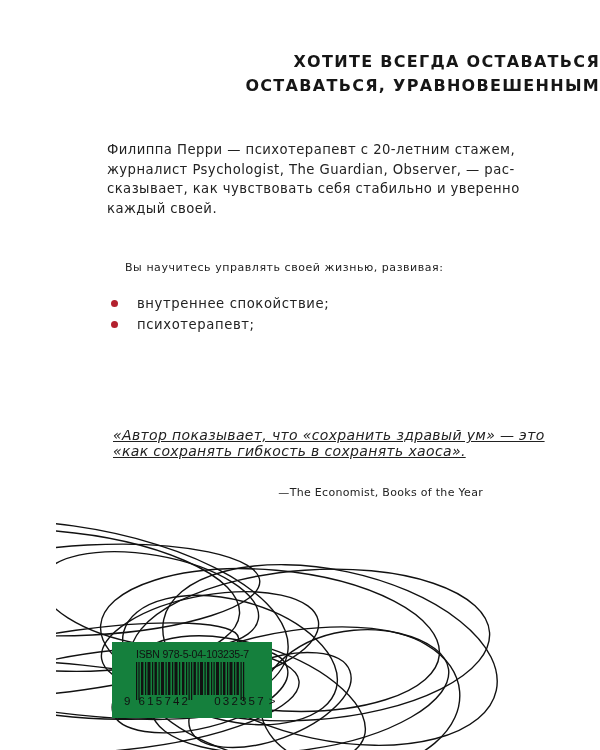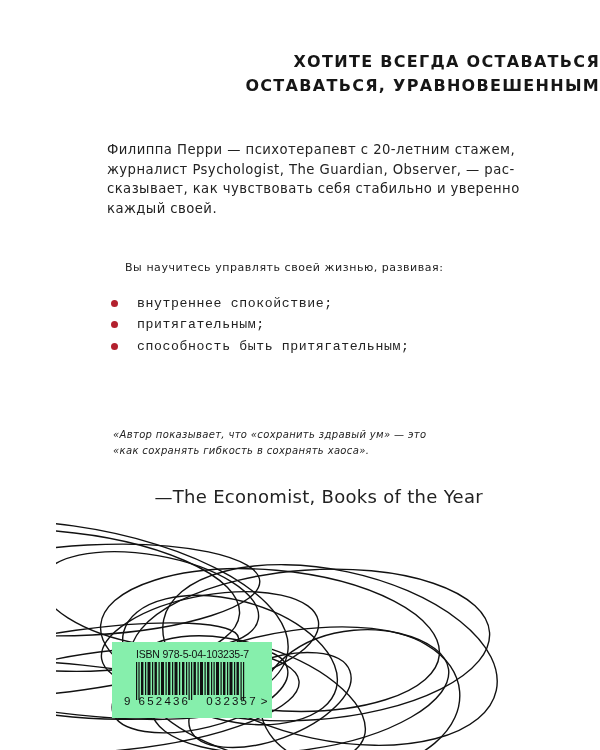--- a/index.html
+++ b/index.html
@@ -26,57 +26,57 @@
     font-size: 11px; line-height: 20px; letter-spacing: 0.55px;
     color: #222; margin: 12px; white-space: nowrap;
   }
   .skills {
     position: absolute; left: 107px; top: 293px; margin: 0; padding: 0;
     list-style: none;
   }
   .skills li {
     position: relative; height: 21.3px; line-height: 21px;
     padding-left: 30px; font-size: 13.2px; letter-spacing: 0.6px;
-    color: #222; white-space: nowrap; font-family: Liberation Mono, monospace;
+    color: #222; white-space: nowrap;
   }
   .bullet {
     position: absolute; left: 4px; top: 7px; width: 7px; height: 7px;
     border-radius: 50%; background: #b3202e;
   }
   .quote {
     position: absolute; left: 113px; top: 427px; margin: 0;
-    font-style: italic; font-size: 10px; line-height: 16px;
-    letter-spacing: 0.35px; color: #222;
+    font-style: italic; font-size: 14px; line-height: 16px;
+    letter-spacing: 0.35px; color: #222; text-decoration: underline;
   }
   .quote span { display: block; white-space: nowrap; }
   .attribution {
     position: absolute; right: 117px; top: 486px; margin: 0;
-    font-size: 18px; letter-spacing: 0.3px; color: #222; white-space: nowrap;
+    font-size: 11px; letter-spacing: 0.3px; color: #222; white-space: nowrap;
   }
   .art {
     position: absolute; left: 0; top: 0; width: 600px; height: 750px;
   }
   .barcode-box {
     position: absolute; left: 112px; top: 642px; width: 160px; height: 76px;
-    background: #86efac;
+    background: #15803d;
   }
   .isbn-text {
     position: absolute; left: 24px; top: 6px; font-family: "Liberation Sans", sans-serif;
     font-size: 10.5px; letter-spacing: -0.2px; color: #111; white-space: nowrap;
   }
   .bars {
     position: absolute; left: 24px; top: 20px; width: 110px; height: 38px;
   }
   .digits {
     position: absolute; left: 12px; top: 53px; font-family: "Liberation Sans", sans-serif;
     font-size: 11.5px; letter-spacing: 2.2px; color: #111; white-space: nowrap;
     background: transparent;
   }
   .digits .d-first { margin-right: 6px; }
-  .digits .d-mid { margin-left: 0; padding-left: 16px; }
+  .digits .d-mid { margin-left: 8px; padding-left: 16px; }
   .digits .d-end { margin-left: 3px; }
 </style>
 </head>
 <body>
 
 <h1 class="headline">
   <span>ХОТИТЕ ВСЕГДА ОСТАВАТЬСЯ</span>
   <span>ОСТАВАТЬСЯ, УРАВНОВЕШЕННЫМ</span>
 </h1>
 
@@ -89,25 +89,21 @@
 
 <p class="intro">Вы научитесь управлять своей жизнью, развивая:</p>
 
 <ul class="skills">
   <li>
     <span class="bullet"></span>
     <span>внутреннее спокойствие;</span>
   </li>
   <li>
     <span class="bullet"></span>
-    <span>притягательным;</span>
-  </li>
-  <li>
-    <span class="bullet"></span>
-    <span>способность быть притягательным;</span>
+    <span>психотерапевт;</span>
   </li>
 </ul>
 
 <blockquote class="quote">
   <span>«Автор показывает, что «сохранить здравый ум» — это</span>
   <span>«как сохранять гибкость в сохранять хаоса».</span>
 </blockquote>
 <p class="attribution">—The Economist, Books of the Year</p>
 
 <svg class="art" viewBox="0 0 600 750" xmlns="http://www.w3.org/2000/svg">
@@ -171,15 +167,15 @@
       <rect x="87" y="0" width="2.4" height="33"></rect>
       <rect x="91" y="0" width="1.2" height="33"></rect>
       <rect x="93.5" y="0" width="3" height="33"></rect>
       <rect x="98" y="0" width="1.2" height="33"></rect>
       <rect x="100.5" y="0" width="2.4" height="33"></rect>
       <rect x="104.5" y="0" width="1.2" height="38"></rect>
       <rect x="107" y="0" width="1.2" height="38"></rect>
     </g>
   </svg>
   <span class="digits">
-    <span class="d-first">9</span><span>652436</span><span class="d-mid">032357</span><span class="d-end">&gt;</span>
+    <span class="d-first">9</span><span>615742</span><span class="d-mid">032357</span><span class="d-end">&gt;</span>
   </span>
 </div>
 
 </body></html>

